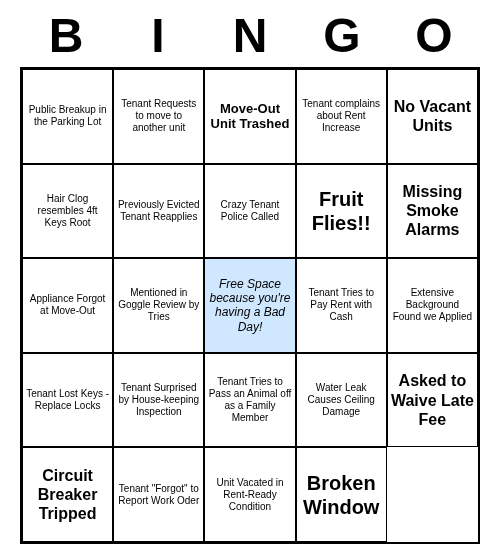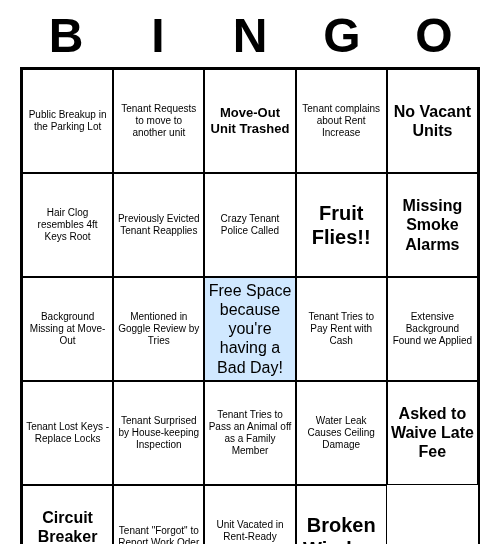--- a/index.html
+++ b/index.html
@@ -43,21 +43,22 @@
       justify-content: center;
       text-align: center;
       padding: 3px;
       font-size: 10px;
       line-height: 1.2;
       color: #000;
       background: #fff;
     }
     .bingo-cell.free-space {
       background: #d0e8ff;
-      font-size: 16px;
+      font-size: 12px;
+      font-style: italic;
     }
     .bingo-cell.large-text {
       font-size: 16px;
       font-weight: bold;
     }
     .bingo-cell.xl-text {
       font-size: 20px;
       font-weight: bold;
     }
     .bingo-cell.bold-md {
@@ -79,21 +80,21 @@
 <div class="bingo-cell">Public Breakup in the Parking Lot</div>
     <div class="bingo-cell">Tenant Requests to move to another unit</div>
     <div class="bingo-cell bold-md">Move-Out Unit Trashed</div>
     <div class="bingo-cell">Tenant complains about Rent Increase</div>
     <div class="bingo-cell large-text">No Vacant Units</div>
     <div class="bingo-cell">Hair Clog resembles 4ft Keys Root</div>
     <div class="bingo-cell">Previously Evicted Tenant Reapplies</div>
     <div class="bingo-cell">Crazy Tenant Police Called</div>
     <div class="bingo-cell xl-text">Fruit Flies!!</div>
     <div class="bingo-cell large-text">Missing Smoke Alarms</div>
-    <div class="bingo-cell">Background Missing at Move-Out</div>
+    <div class="bingo-cell">Appliance Forgot at Move-Out</div>
     <div class="bingo-cell">Mentioned in Goggle Review by Tries</div>
     <div class="bingo-cell free-space">Free Space because you're having a Bad Day!</div>
     <div class="bingo-cell">Tenant Tries to Pay Rent with Cash</div>
     <div class="bingo-cell">Extensive Background Found we Applied</div>
     <div class="bingo-cell">Tenant Lost Keys - Replace Locks</div>
     <div class="bingo-cell">Tenant Surprised by House-keeping Inspection</div>
     <div class="bingo-cell">Tenant Tries to Pass an Animal off as a Family Member</div>
     <div class="bingo-cell">Water Leak Causes Ceiling Damage</div>
     <div class="bingo-cell large-text">Asked to Waive Late Fee</div>
     <div class="bingo-cell large-text">Circuit Breaker Tripped</div>

